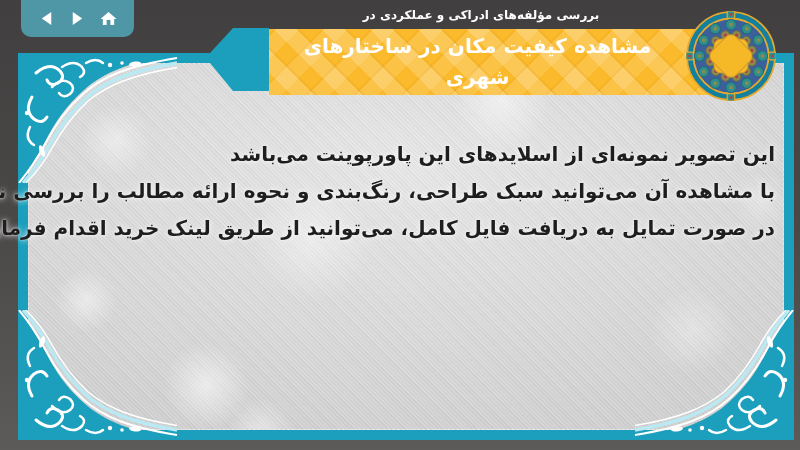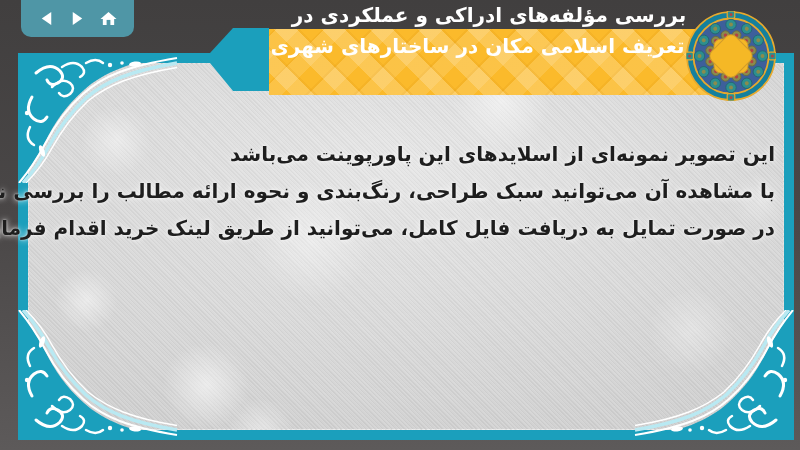--- a/index.html
+++ b/index.html
@@ -43,23 +43,23 @@
     background-color:var(--yellow);
     background-image:
       repeating-linear-gradient(45deg, rgba(255,255,255,0) 0 16px, rgba(255,255,255,.20) 16px 32px, rgba(222,150,20,.18) 32px 34px),
       repeating-linear-gradient(-45deg, rgba(255,255,255,0) 0 16px, rgba(255,255,255,.13) 16px 32px, rgba(222,150,20,.18) 32px 34px);
   }
   .band-text{
     position:absolute;left:0;top:2px;width:417px;direction:rtl;text-align:center;
     color:var(--title-text);font-weight:bold;font-size:20px;line-height:31px;
   }
   .title-line1{
-    position:absolute;left:254px;top:0;width:470px;height:30px;
+    position:absolute;left:246px;top:0;width:470px;height:30px;
     direction:rtl;text-align:center;color:var(--title-text);
-    font-weight:bold;font-size:20px;line-height:30px;
+    font-weight:bold;font-size:12px;line-height:30px;
   }
   
   .mandala{position:absolute;left:686px;top:11px;width:90px;height:90px;}
   
   .navbar{
     position:absolute;left:21px;top:0;width:113px;height:37px;
     background:var(--nav-teal);border-radius:0 0 10px 10px;
     display:flex;align-items:center;justify-content:center;gap:11px;
   }
   .navbtn{
@@ -137,21 +137,21 @@
         <circle cx="9" cy="60" r="2.2" fill="#fff" stroke="none"></circle>
         <ellipse cx="117" cy="11" rx="6" ry="2.5" fill="#fff" stroke="none" transform="rotate(-8 117 11)"></ellipse>
         <ellipse cx="24" cy="98" rx="6" ry="2.5" fill="#fff" stroke="none" transform="rotate(70 24 98)"></ellipse>
       </g>
     </svg>
   </div>
 
   <div class="title-tab"></div>
   <div class="title-band">
     <div class="band-text">
-      <div>تعریف اسلامی مکان در ساختارهای شهری</div>
+      <div>مشاهده کیفیت مکان در ساختارهای شهری</div>
     </div>
   </div>
   <div class="title-line1">بررسی مؤلفه‌های ادراکی و عملکردی در</div>
 
   <svg class="mandala" viewBox="0 0 90 90">
     <defs>
       <g id="m-pet">
         <circle cx="45" cy="13.5" r="5.2" fill="#2d8f8e" stroke="#22646f" stroke-width=".8"></circle>
         <circle cx="45" cy="13.5" r="2" fill="#8a8b4d"></circle>
       </g>

